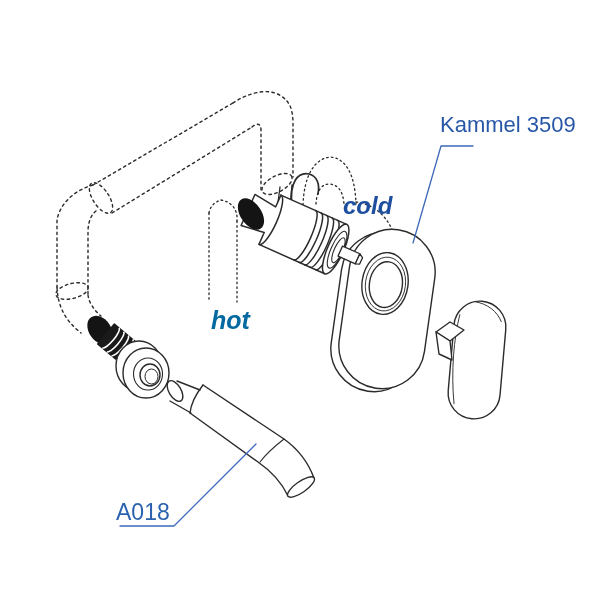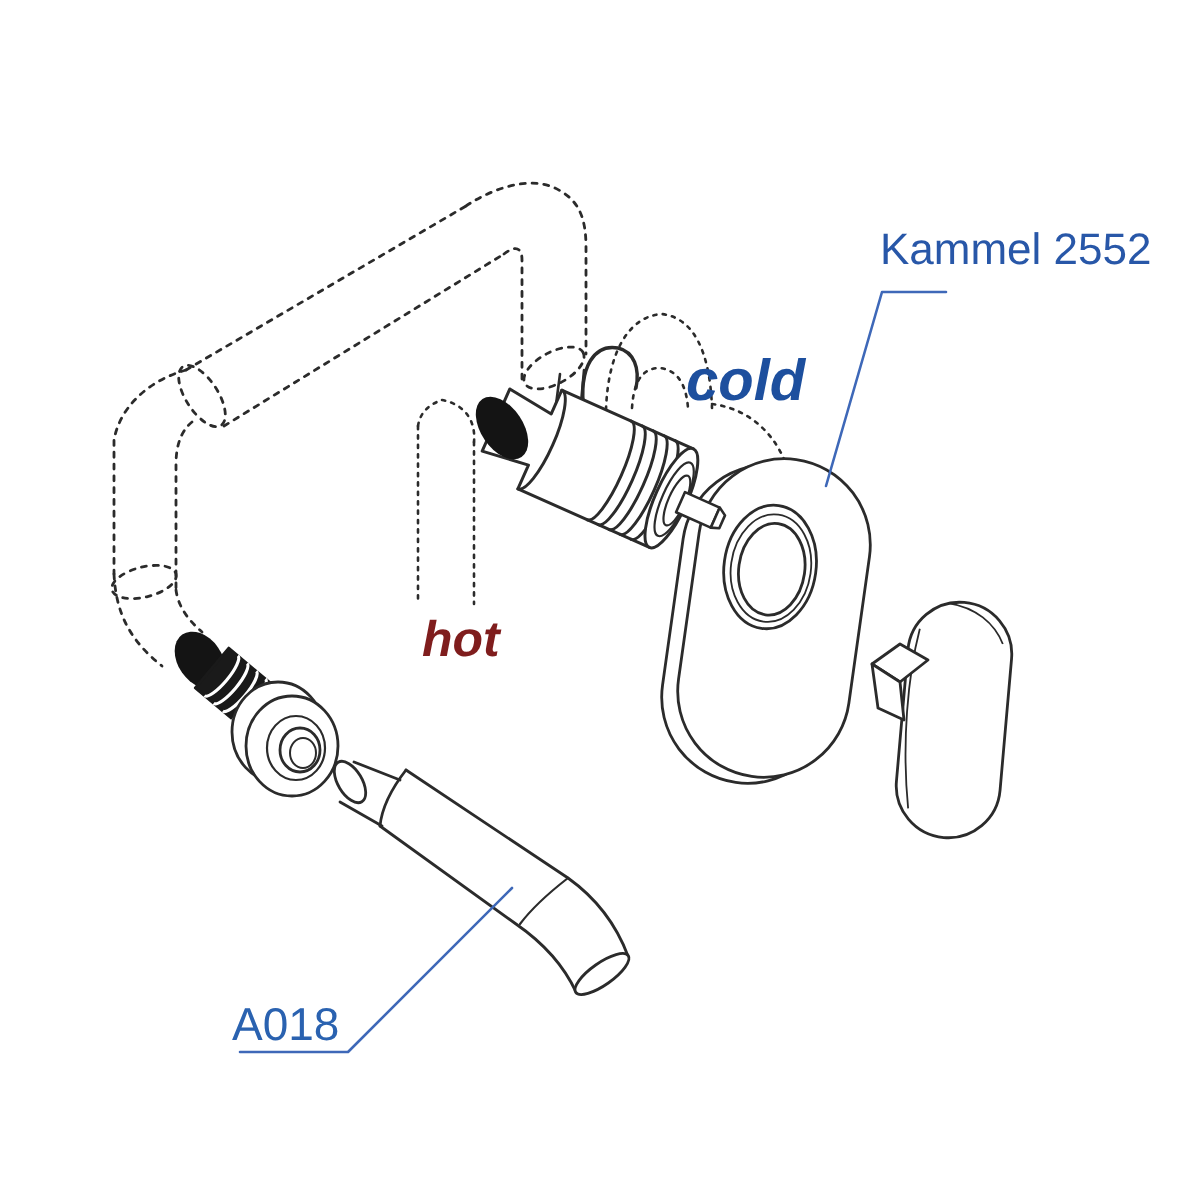--- a/index.html
+++ b/index.html
@@ -3,22 +3,22 @@
 <meta charset="utf-8">
 <style>
   html,body{margin:0;padding:0;background:#ffffff;}
   #stage{
     position:relative;width:600px;height:600px;background:#ffffff;overflow:hidden;
     font-family:"Liberation Sans", sans-serif;
   }
   #stage svg{position:absolute;left:0;top:0;}
   .label{position:absolute;white-space:nowrap;line-height:1;}
   .label-product{left:440px;top:114px;font-size:22px;color:#2857a8;}
-  .label-cold{left:343px;top:177px;font-size:29px;font-weight:bold;font-style:italic;color:#1d4f9e;}
-  .label-hot{left:211px;top:308px;font-size:25px;font-weight:bold;font-style:italic;color:#7f1d1d;}
+  .label-cold{left:343px;top:194px;font-size:24px;font-weight:bold;font-style:italic;color:#1d4f9e;}
+  .label-hot{left:211px;top:308px;font-size:25px;font-weight:bold;font-style:italic;color:#0369a1;}
   .label-spout{left:116px;top:501px;font-size:23px;color:#2a62b0;}
 </style>
 </head>
 <body>
 
 <div id="stage">
 
   <svg width="600" height="600" viewBox="0 0 600 600">
 
     <g fill="none" stroke="#2b2b2b" stroke-width="1.4" stroke-linecap="round" stroke-dasharray="2.5 3.4">
@@ -120,18 +120,18 @@
       <path stroke-width="1.1" d="M 284 439 C 275 446 266 454 260 462"></path>
       <ellipse fill="#ffffff" cx="0" cy="0" rx="16" ry="5.5" transform="translate(301,487) rotate(-35)"></ellipse>
     </g>
 
     <g fill="none" stroke="#3e68b8" stroke-width="1.3" stroke-linecap="round" stroke-linejoin="round">
       <path d="M 473 146 L 441 146 L 413 243"></path>
       <path d="M 120 526 L 174 526 L 256 444"></path>
     </g>
   </svg>
 
-  <div class="label label-product">Kammel 2552</div>
+  <div class="label label-product">Kammel 3509</div>
   <div class="label label-cold">cold</div>
   <div class="label label-hot">hot</div>
   <div class="label label-spout">A018</div>
 
 </div>
 
 </body></html>

